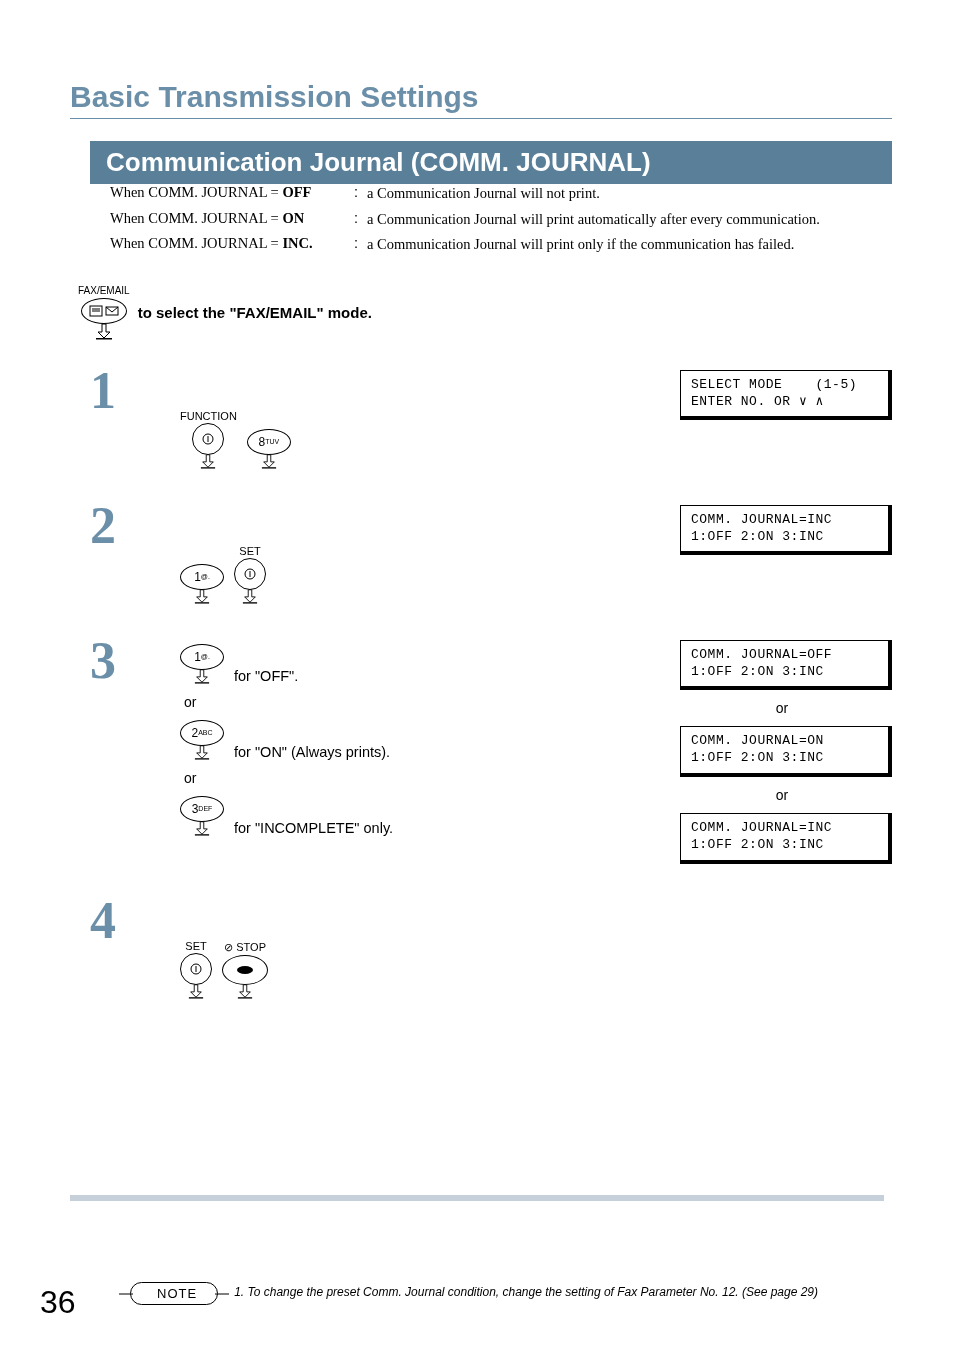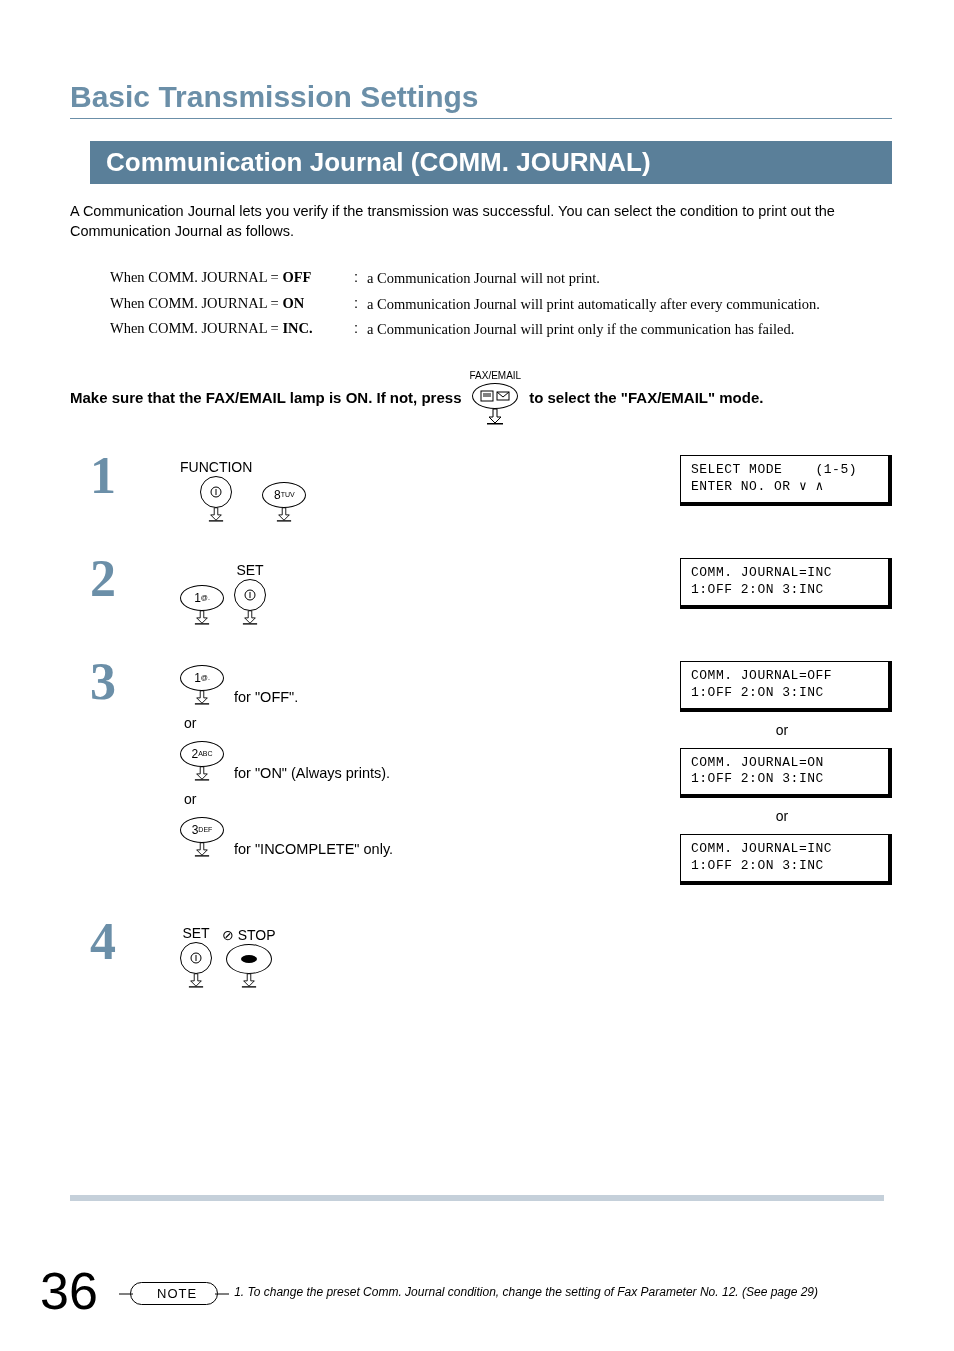--- a/index.html
+++ b/index.html
@@ -152,22 +152,23 @@
     align-items: flex-end;
     gap: 10px;
     margin-bottom: 6px;
   }
   .func-btn, .set-btn, .stop-btn, .num-btn {
     display: inline-flex;
     flex-direction: column;
     align-items: center;
   }
   .func-label, .set-label, .stop-label {
-    font-size: 14px;
+    font-size: 11px;
     margin-bottom: 1px;
+    margin-top: 36px;
   }
   .circle-btn {
     width: 30px;
     height: 30px;
     border: 1.5px solid #000;
     border-radius: 50%;
     display: flex;
     align-items: center;
     justify-content: center;
     background: #fff;
@@ -240,59 +241,57 @@
   .note-text {
     font-style: italic;
     font-size: 12px;
     line-height: 1.3;
     padding-top: 3px;
   }
   .page-num {
     position: absolute;
     bottom: 30px;
     left: 40px;
-    font-size: 52px;
+    font-size: 32px;
     font-family: Arial, sans-serif;
   }
   .subscript {
     font-size: 7px;
     vertical-align: sub;
   }
 </style>
 </head>
 <body>
 
 <div class="page">
 
   <div class="main-title">Basic Transmission Settings</div>
 
   <div class="section-bar">Communication Journal (COMM. JOURNAL)</div>
 
-  <div class="intro">A Communication Journal lets you verify if the transmission was successful. You can select the condition to print out the Communication Journal as follows.</div>
 
   <div class="cond-table">
     <div class="cond-row">
       <div class="cond-label"><span>When COMM. JOURNAL = </span><span class="bold">OFF</span></div>
       <div class="cond-colon">:</div>
       <div class="cond-desc">a Communication Journal will not print.</div>
     </div>
     <div class="cond-row">
       <div class="cond-label"><span>When COMM. JOURNAL = </span><span class="bold">ON</span></div>
       <div class="cond-colon">:</div>
       <div class="cond-desc">a Communication Journal will print automatically after every communication.</div>
     </div>
     <div class="cond-row">
       <div class="cond-label"><span>When COMM. JOURNAL = </span><span class="bold">INC.</span></div>
       <div class="cond-colon">:</div>
       <div class="cond-desc">a Communication Journal will print only if the communication has failed.</div>
     </div>
   </div>
 
   <div class="mode-line">
-    <span class="seg">Make sure that the FAX/EMAIL lamp is ON.  If not, press</span>
     <span class="faxemail-box">
       <span class="faxemail-label">FAX/EMAIL</span>
       <span class="faxemail-icon">
         <svg width="14" height="12" viewBox="0 0 14 12">
             <rect x="1" y="1" width="12" height="10" stroke="#000" fill="none"></rect>
             <line x1="3" y1="4" x2="11" y2="4" stroke="#000"></line>
             <line x1="3" y1="6" x2="11" y2="6" stroke="#000"></line>
           </svg>
         <svg width="14" height="10" viewBox="0 0 14 10">
             <rect x="1" y="1" width="12" height="8" stroke="#000" fill="none"></rect>

